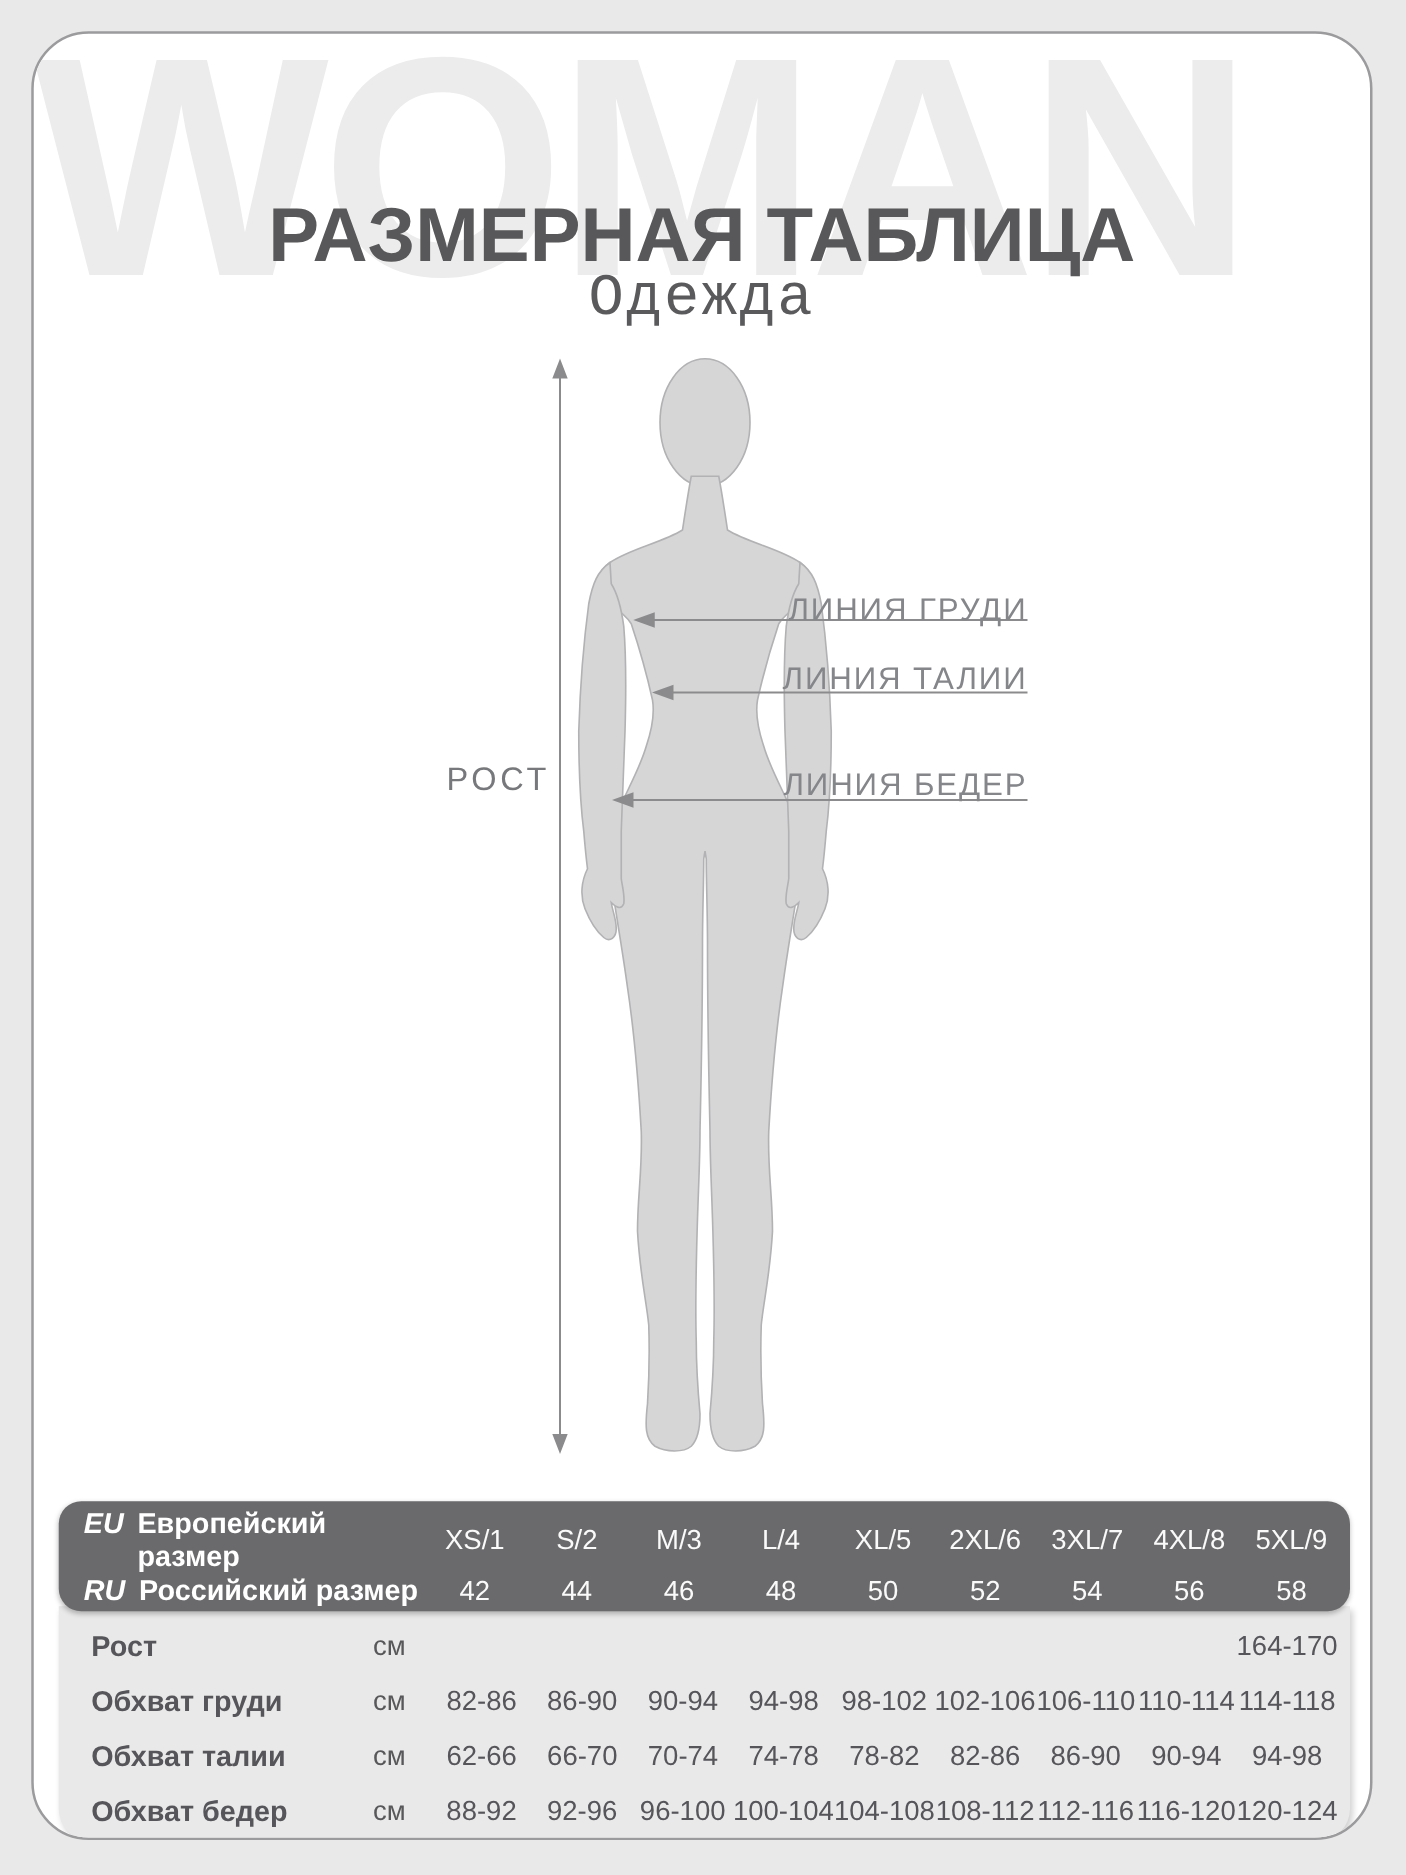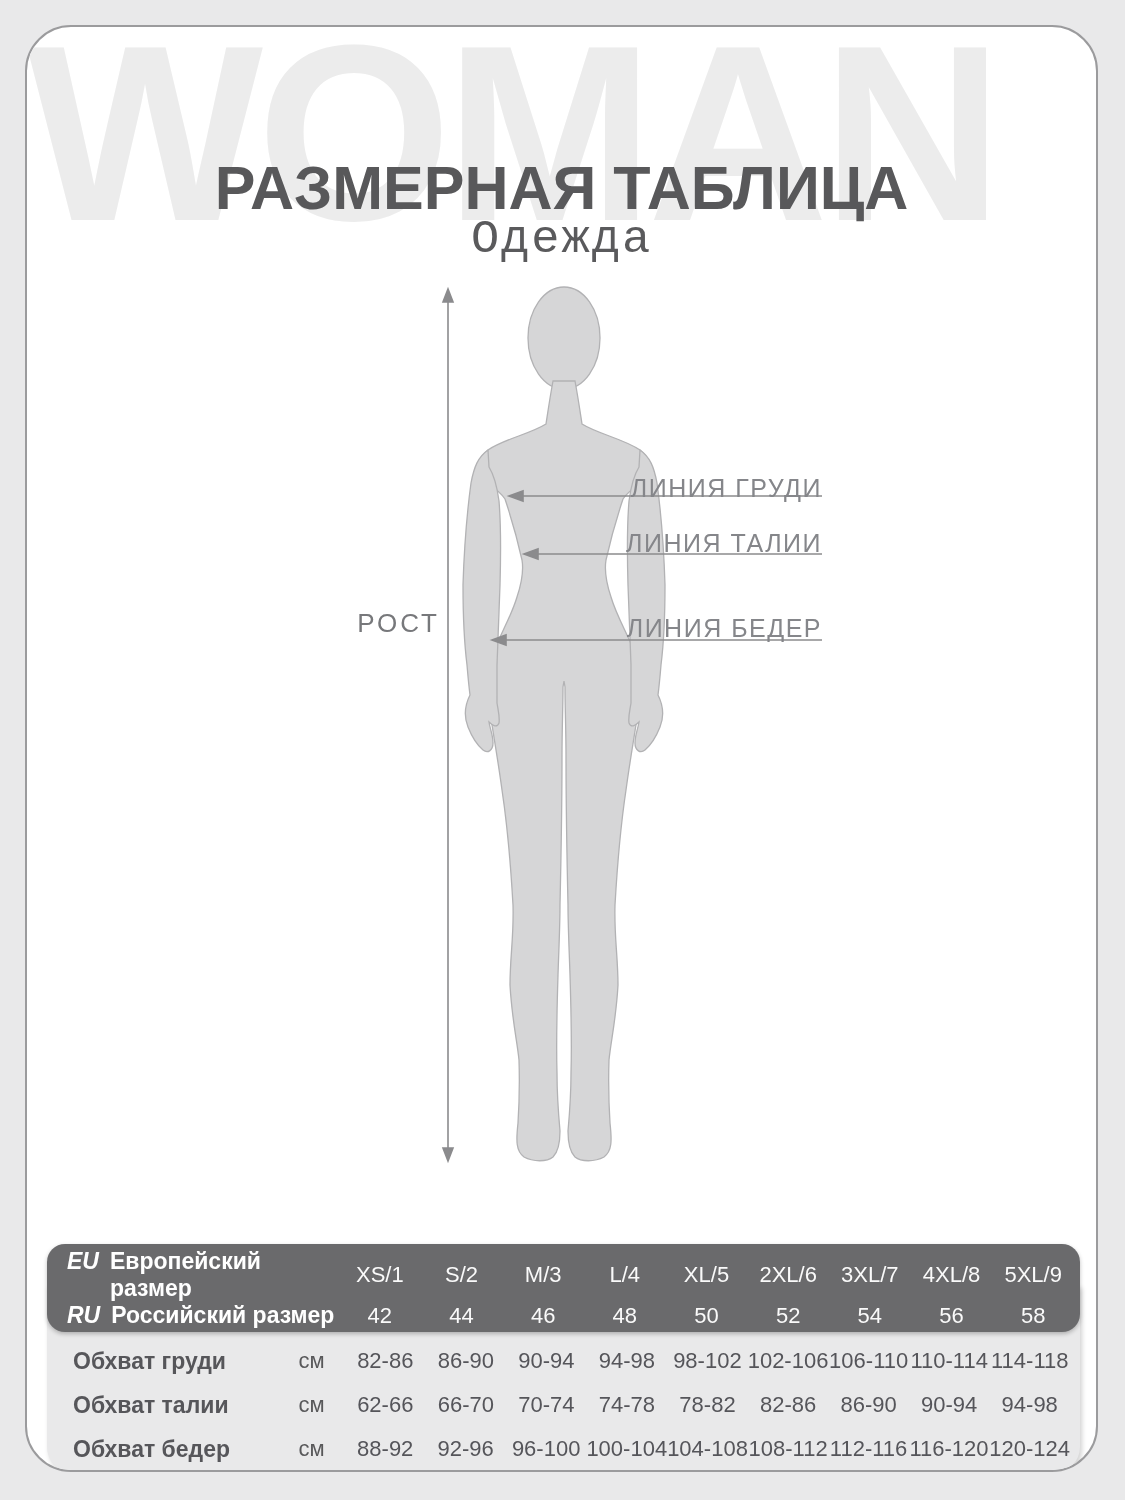--- a/index.html
+++ b/index.html
@@ -79,21 +79,21 @@
     font-size: 26px;
     letter-spacing: 3px;
     color: #77787b;
   }
   .fig-label.chest { right: 278px; top: 190px; }
   .fig-label.waist { right: 278px; top: 245px; }
   .fig-label.hip   { right: 278px; top: 330px; }
   
   .size-table-header {
     position: absolute;
-    left: 20px; top: 1217px;
+    left: 20px; top: 1174px;
     width: 1033px; height: 88px;
     background: #6a6a6c;
     border-radius: 18px;
     box-shadow: 0 2px 4px rgba(0,0,0,0.25);
     display: grid;
     grid-template-rows: 1fr 1fr;
     padding: 4px 0;
     z-index: 2;
   }
   .th-row {

